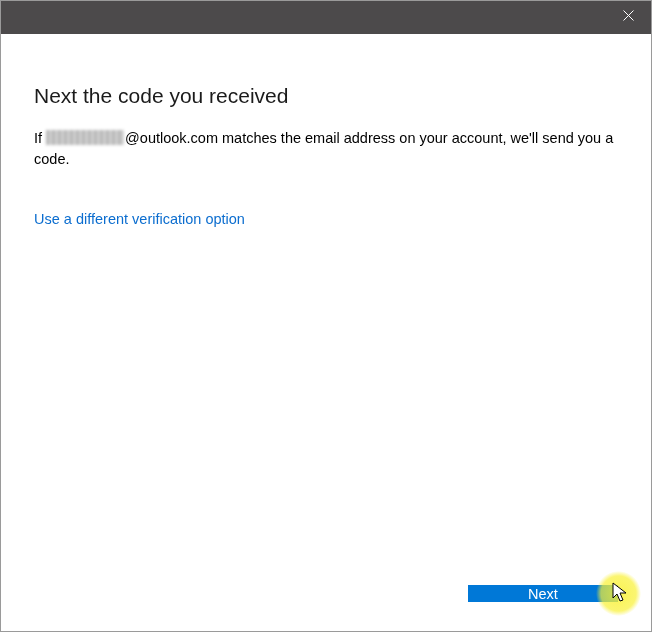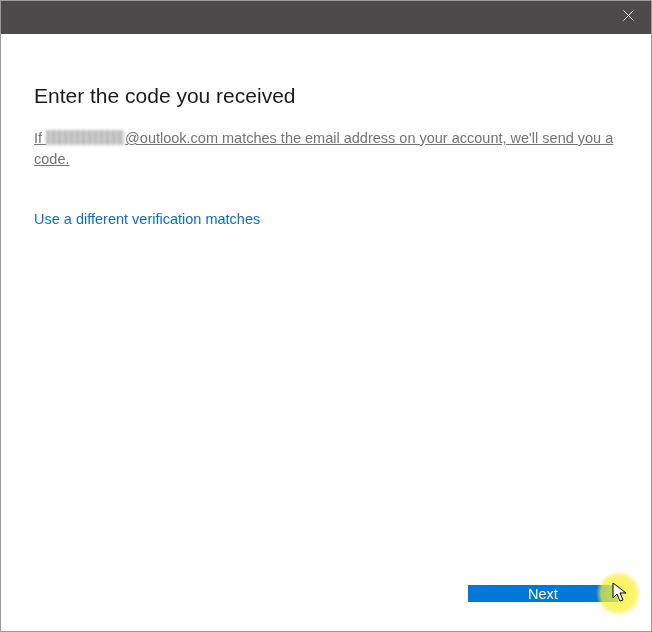--- a/index.html
+++ b/index.html
@@ -35,24 +35,23 @@
     position: relative;
   }
   .heading {
     font-size: 21px;
     font-weight: 400;
     color: #1b1b1b;
     margin: 0 0 20px 0;
   }
   .desc {
     font-size: 14.5px;
-    color: #737373;
+    color: #000000;
     line-height: 1.45;
     margin: 0 0 40px 0;
-    text-decoration: underline;
   }
   .blurred {
     display: inline-block;
     width: 78px; height: 15px;
     vertical-align: -2px;
     background: repeating-linear-gradient(90deg,#b8b8b8 0 3px,#cfcfcf 3px 6px);
     filter: blur(1.5px);
     margin-right: 1px;
   }
   .input-wrap {
@@ -121,28 +120,28 @@
       <span>
         <svg viewBox="0 0 11 11">
             <path d="M0.5 0.5 L10.5 10.5 M10.5 0.5 L0.5 10.5" stroke="#fff" stroke-width="1"></path>
           </svg>
       </span>
     </div>
   </div>
 
   <div class="content">
 
-    <h1 class="heading">Enter the code you received</h1>
+    <h1 class="heading">Next the code you received</h1>
 
     <p class="desc">
       <span>If </span><span class="blurred"></span><span>@outlook.com matches the email address on your account, we'll send you a code.</span>
     </p>
 
 
-    <a class="alt-link">Use a different verification matches</a>
+    <a class="alt-link">Use a different verification option</a>
 
     <div class="footer">
       <button class="next-btn">Next</button>
     </div>
 
     <div class="cursor-spot"></div>
     <div class="cursor-arrow">
       <svg viewBox="0 0 16 22">
         <path d="M1 1 L1 16 L5 12 L8 19 L11 18 L8 11 L14 11 Z" fill="#fff" stroke="#000" stroke-width="1"></path>
       </svg>

